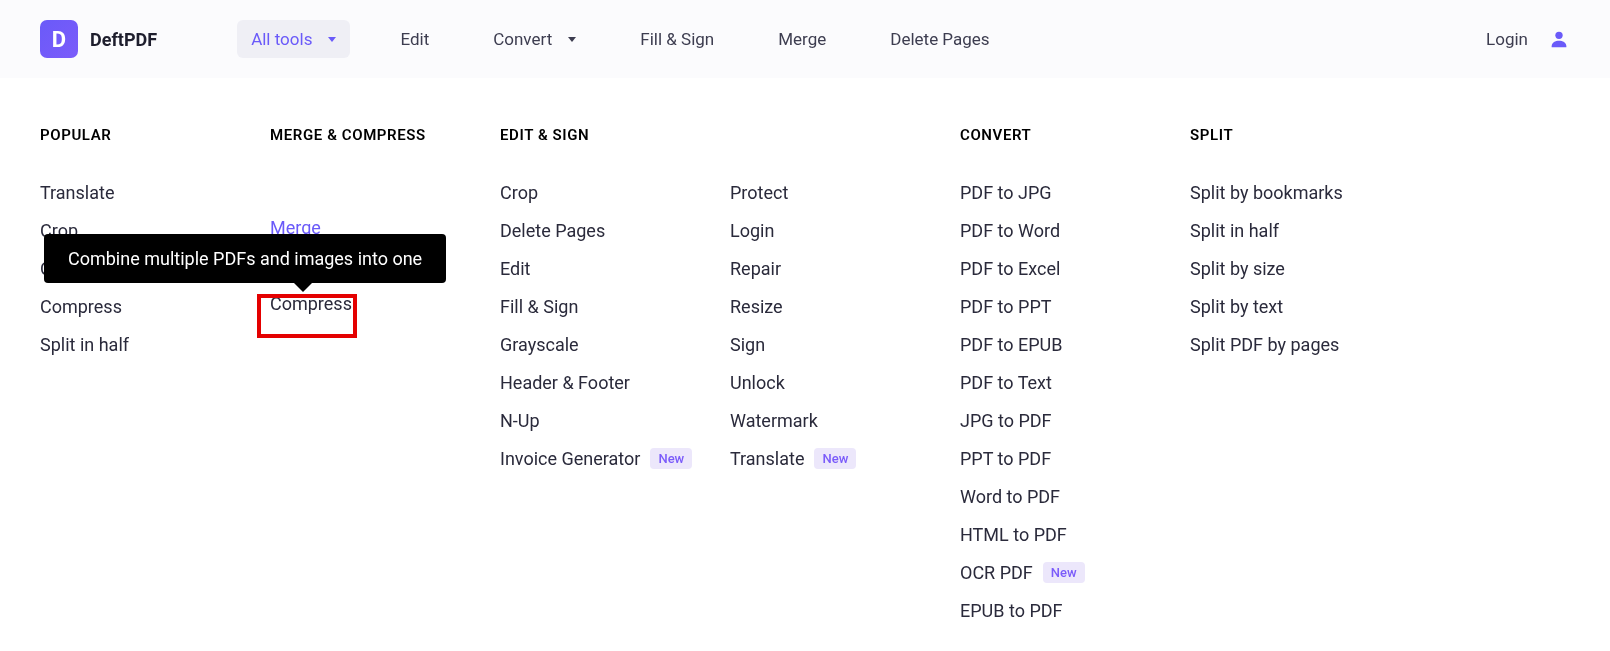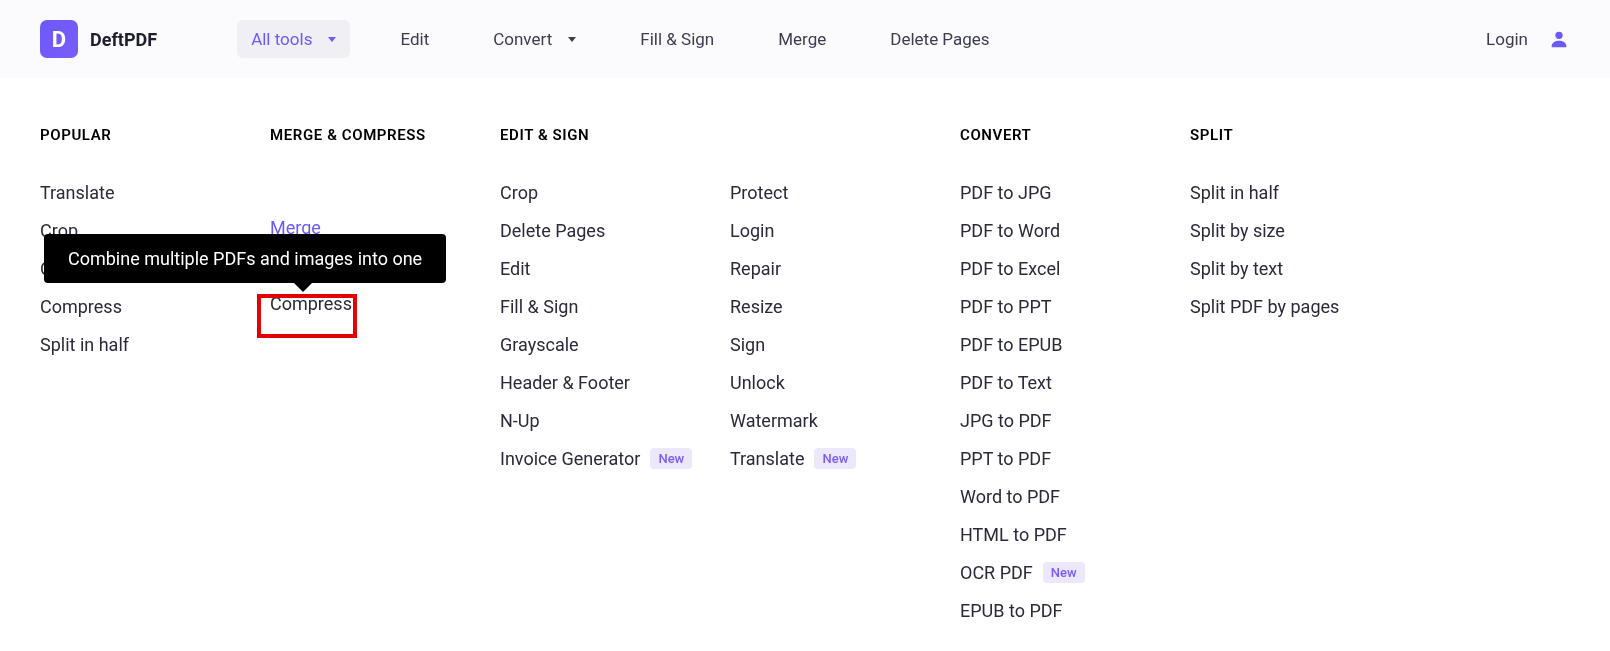--- a/index.html
+++ b/index.html
@@ -261,20 +261,21 @@
         <span>OCR PDF</span>
         <span class="badge">New</span>
       </li>
       <li>EPUB to PDF</li>
     </ul>
   </div>
 
   <div class="col">
     <h3>SPLIT</h3>
     <ul>
+      <li>Split by bookmarks</li>
       <li>Split in half</li>
       <li>Split by size</li>
       <li>Split by text</li>
       <li>Split PDF by pages</li>
     </ul>
   </div>
 
 </div>
 
 </body></html>

